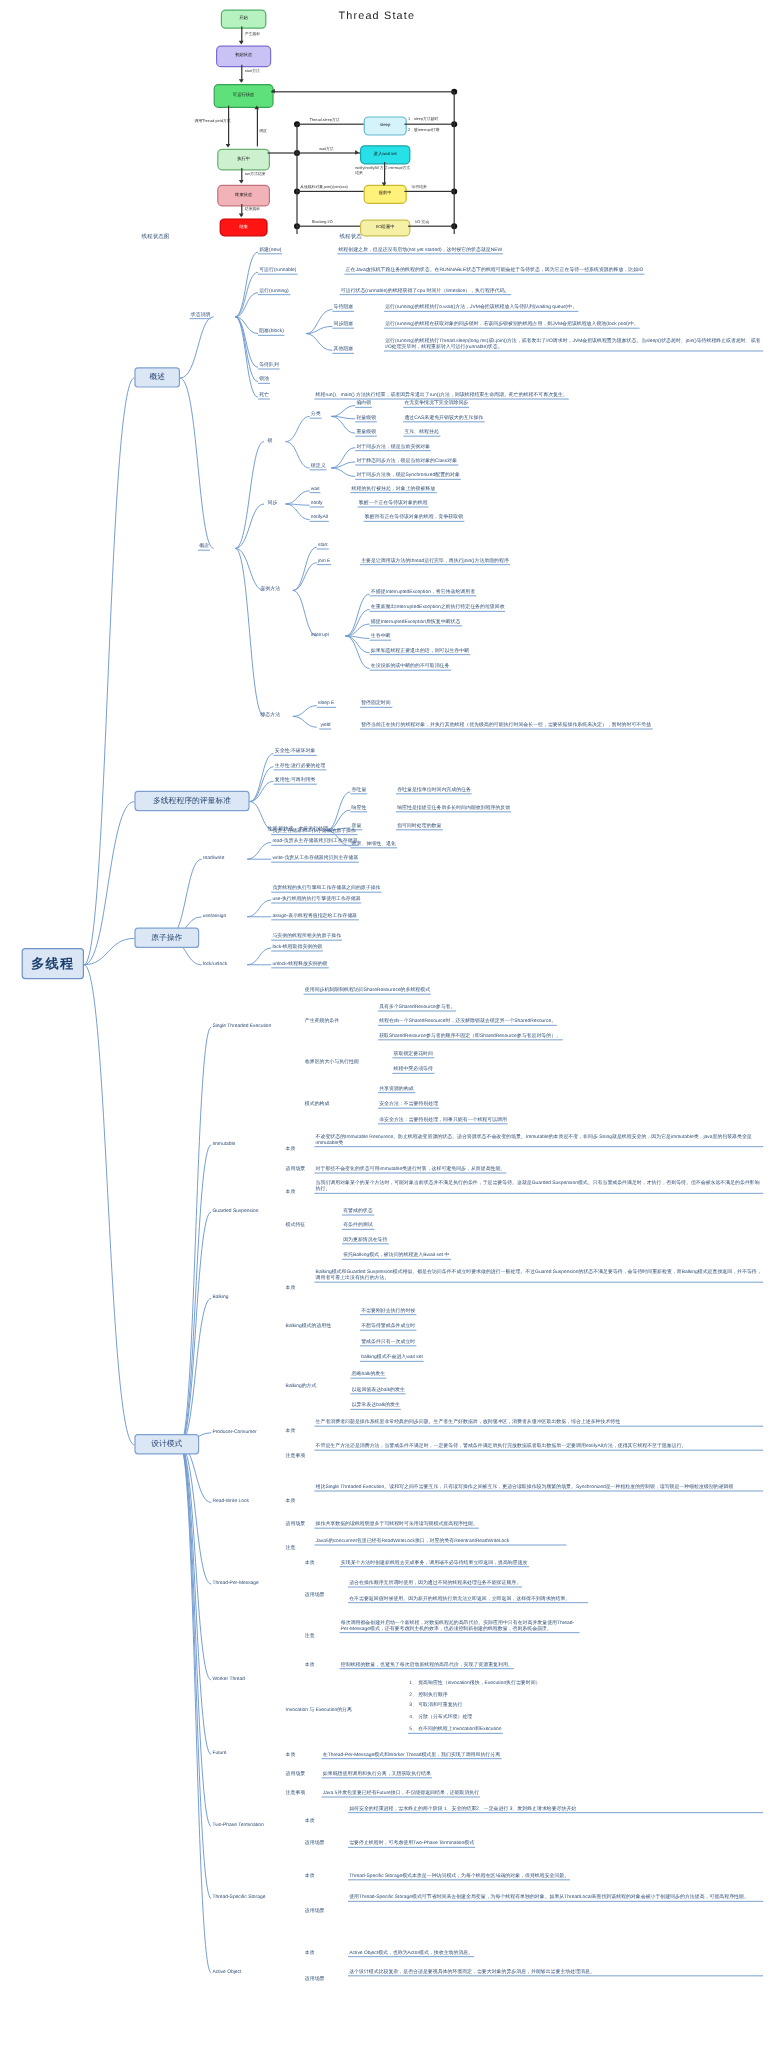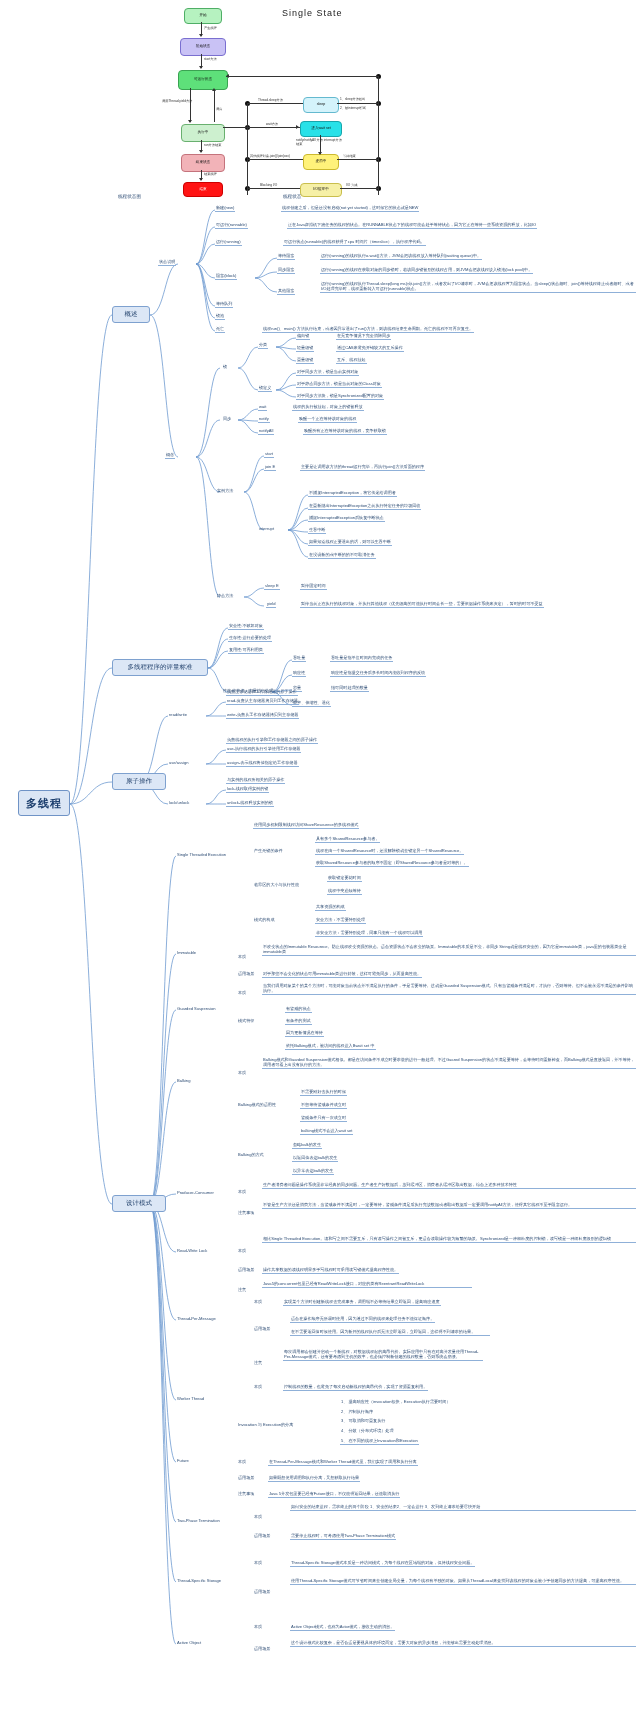--- a/index.html
+++ b/index.html
@@ -49,21 +49,21 @@
   .txt.wrap{white-space:normal;}
   .txt.nb{border-bottom:none;}
   .lbl{font-size:4.1px;line-height:1.3;color:#2c4b73;white-space:nowrap;
        border-bottom:0.8px solid #8fb0d8;padding:0 1px 0.6px 1px;}
   .lbl.nb{border-bottom:none;}
 </style>
 </head>
 <body>
 
 <div id="diagram">
-  <div class="dtitle" style="left:132px;top:6px;">Single  State</div>
+  <div class="dtitle" style="left:132px;top:6px;">Thread  State</div>
 
   <div class="node n-green" style="left:34px;top:6px;width:36px;height:14px;">开始</div>
   <div class="node n-purple" style="left:30px;top:36px;width:44px;height:16px;">初始状态</div>
   <div class="node n-green2" style="left:28px;top:68px;width:48px;height:18px;">可运行状态</div>
   <div class="node n-lgreen" style="left:31px;top:122px;width:42px;height:16px;">执行中</div>
   <div class="node n-red" style="left:31px;top:152px;width:42px;height:16px;">终束状态</div>
   <div class="node n-red2" style="left:33px;top:180px;width:38px;height:13px;">结束</div>
 
   <div class="node n-cyan" style="left:153px;top:95px;width:34px;height:14px;">sleep</div>
   <div class="node n-cyan2" style="left:150px;top:119px;width:40px;height:14px;">进入wait set</div>

